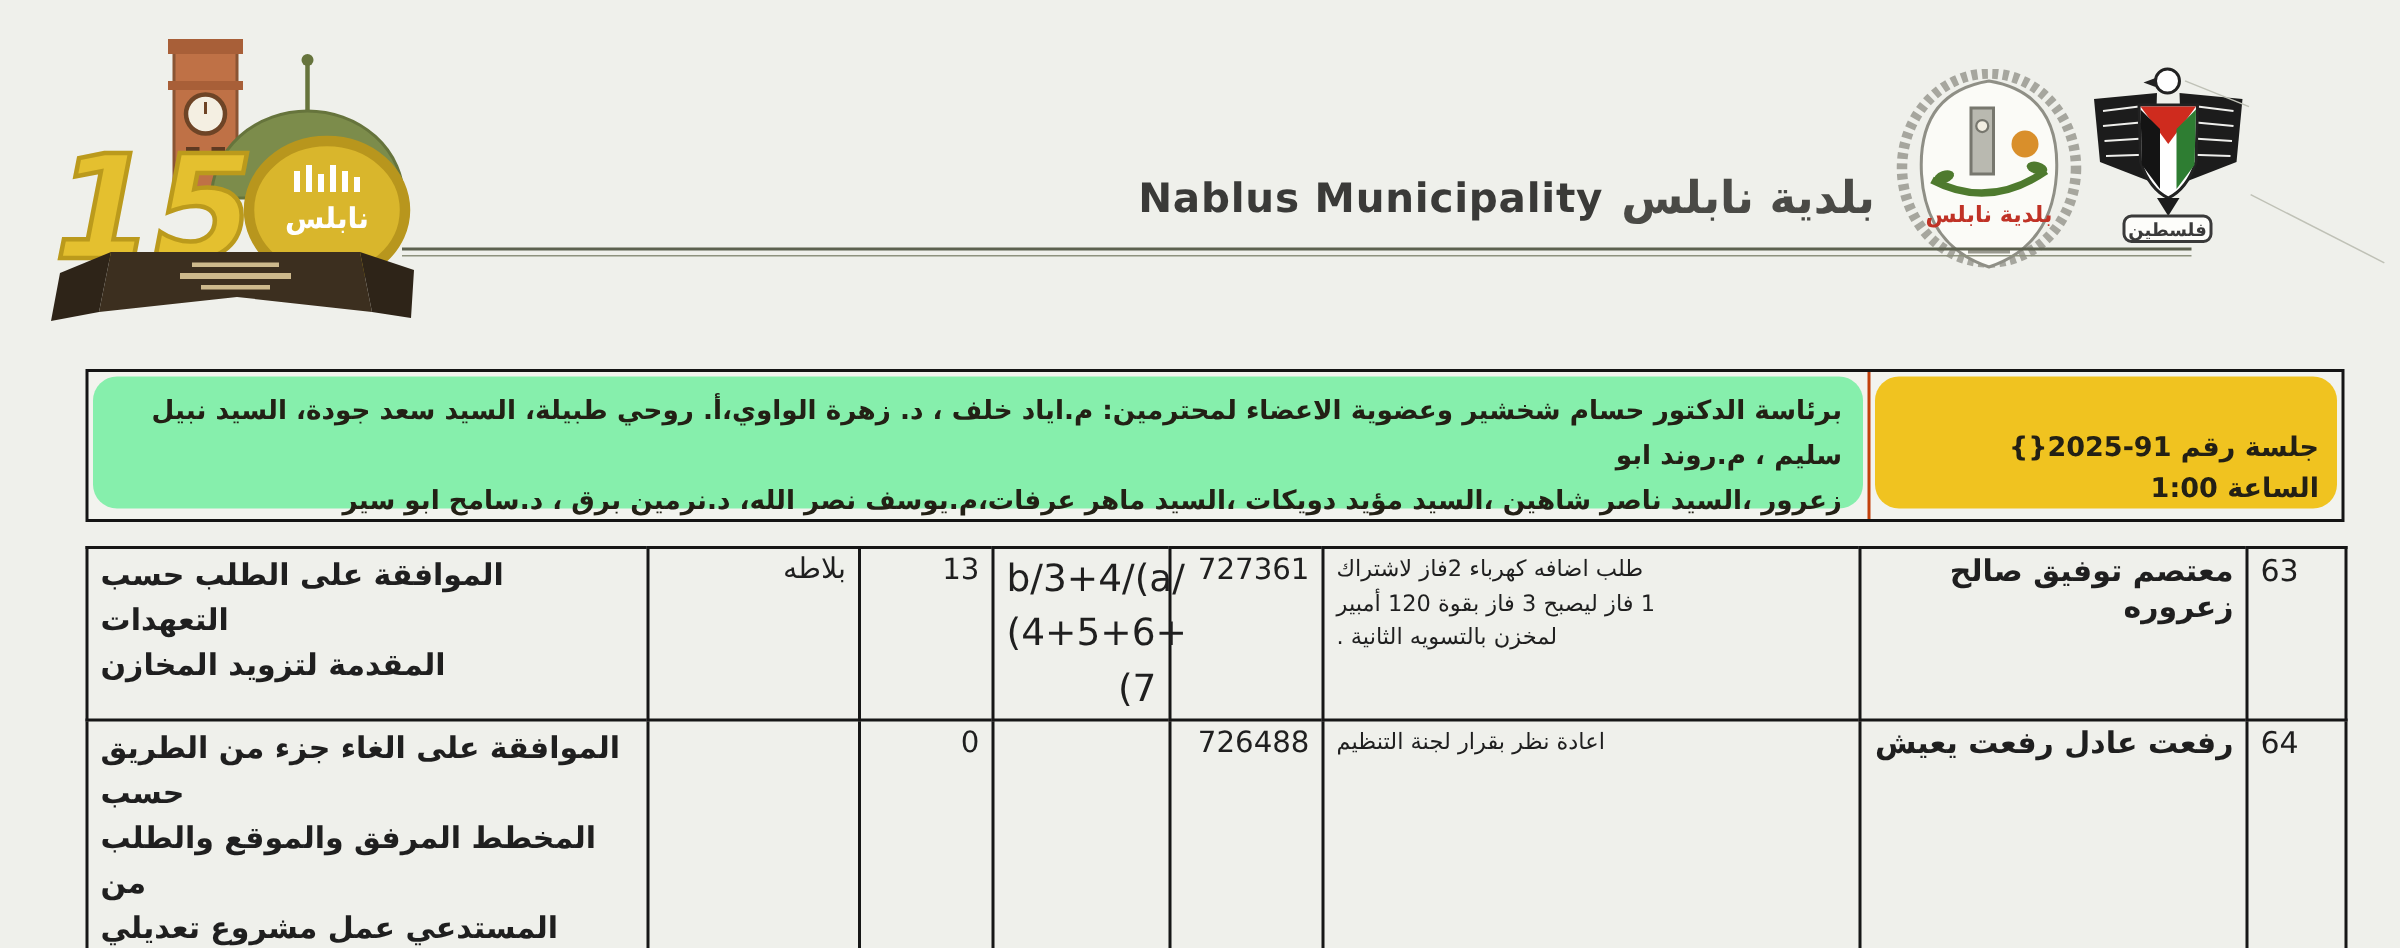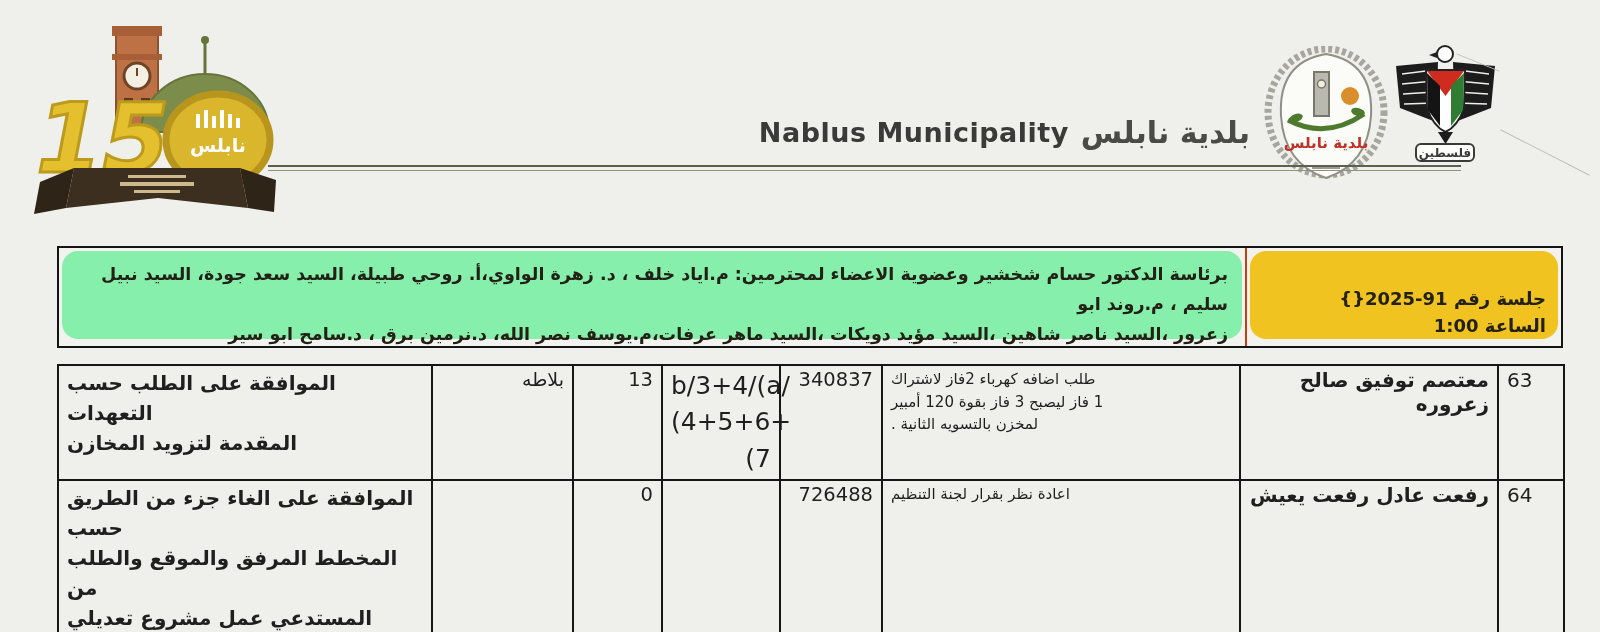--- a/index.html
+++ b/index.html
@@ -160,21 +160,21 @@
       <col style="width:141px">
         <col style="width:374px">
     </colgroup>
     <tbody>
         <tr class="r1">
       <td class="t-num">63</td>
       <td class="t-name">معتصم توفيق صالح زعروره</td>
       <td class="t-req">طلب اضافه كهرباء 2فاز لاشتراك
 1 فاز ليصبح 3 فاز بقوة 120 أمبير
 لمخزن بالتسويه الثانية .</td>
-      <td class="t-reqno">340837</td>
+      <td class="t-reqno">727361</td>
       <td class="t-parcel">b/3+4/(a/
 (4+5+6+
 (7</td>
       <td class="t-block">13</td>
       <td class="t-area">بلاطه</td>
       <td class="t-dec">الموافقة على الطلب حسب التعهدات
 المقدمة لتزويد المخازن</td>
     </tr>
     <tr class="r2">
       <td class="t-num">64</td>

